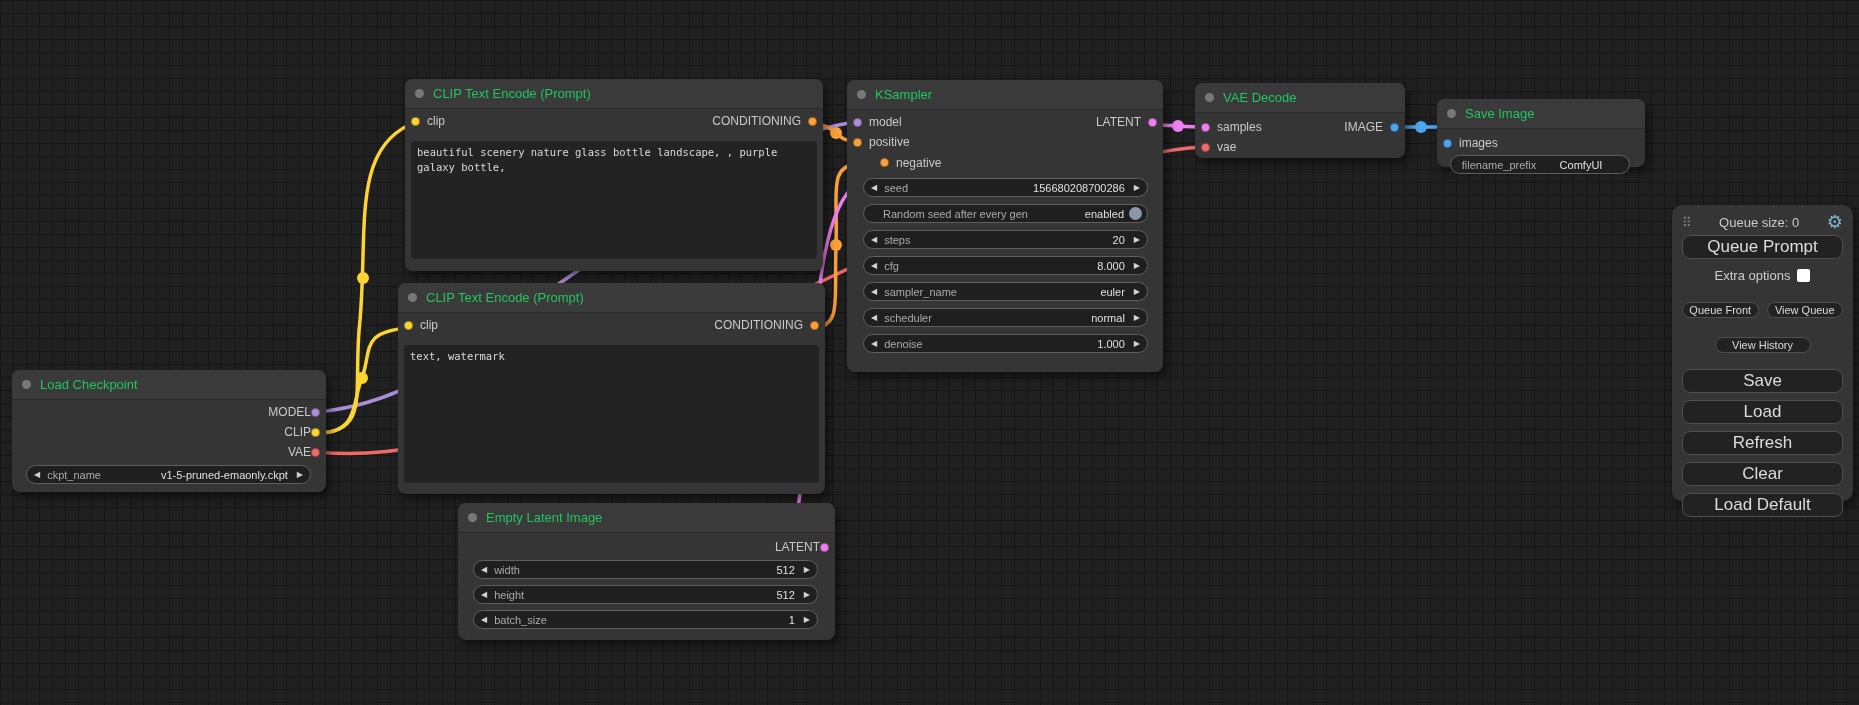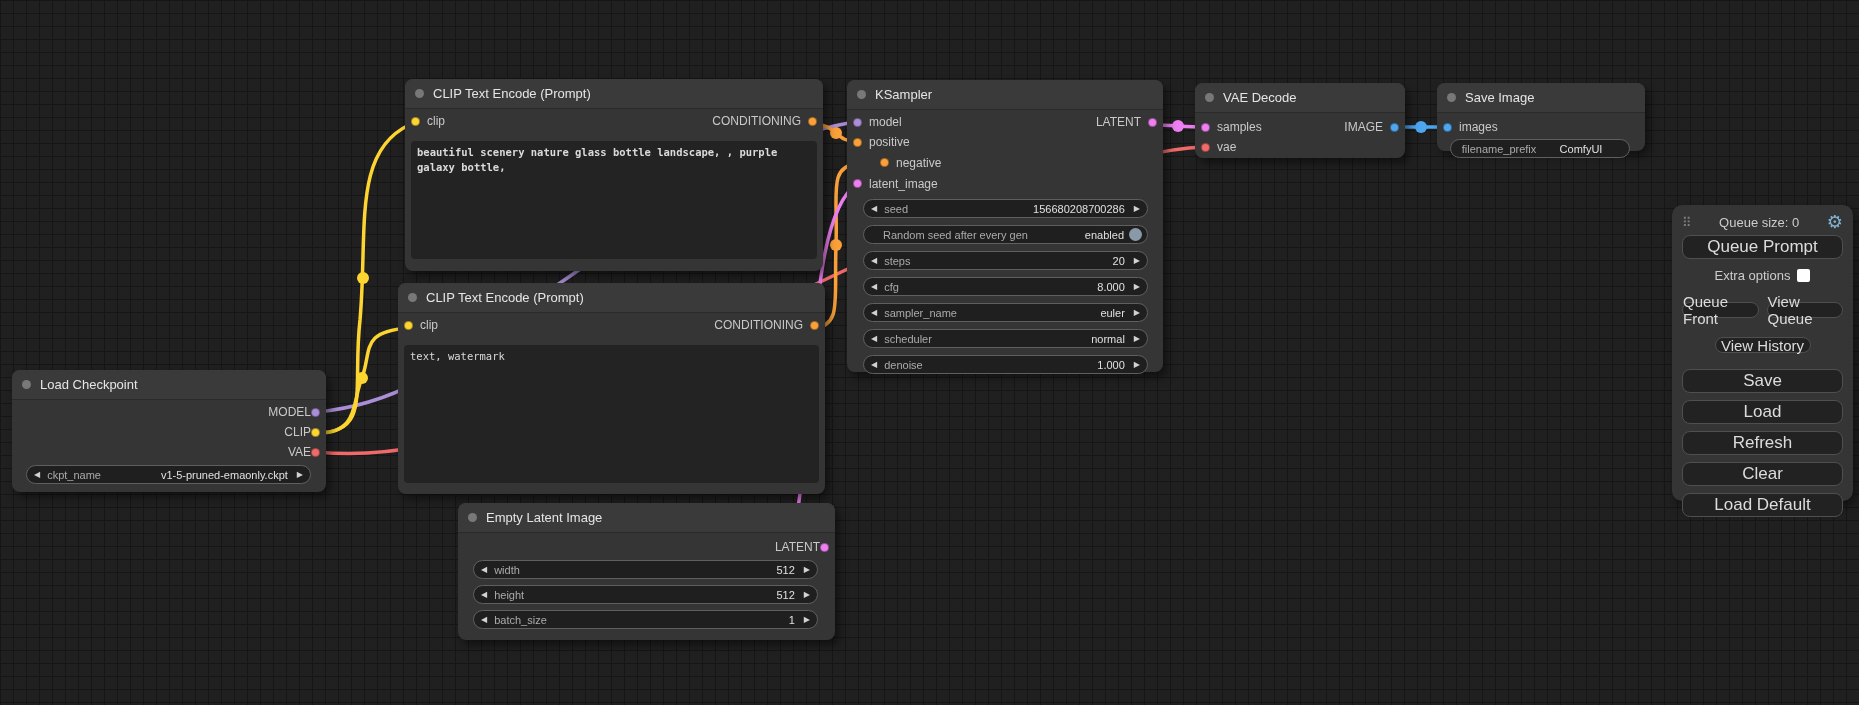--- a/index.html
+++ b/index.html
@@ -15,21 +15,21 @@
   #wires{position:absolute;left:0;top:0;z-index:0;}
   #wires path{fill:none;stroke-width:3.5px;stroke-linecap:round;}
 
   .node{
     position:absolute;z-index:1;background:#353535;border-radius:8px;
     box-shadow:4px 5px 10px rgba(0,0,0,.5);
   }
   .n-title{
     height:29px;background:#3a3a3a;border-bottom:1px solid #2a2a2a;
     border-radius:8px 8px 0 0;display:flex;align-items:center;gap:9px;
-    padding:0 10px;font-size:13px;color:#e5e5e5;white-space:nowrap;
+    padding:0 10px;font-size:13px;color:#22c55e;white-space:nowrap;
   }
   .t-dot{width:9px;height:9px;border-radius:50%;flex:none;}
   .rows{padding-top:2px;}
   .row{height:20px;display:flex;align-items:center;padding:0 6px;font-size:12px;color:#c9c9c9;}
   .row.dual{justify-content:space-between;}
   .row.out{justify-content:flex-end;}
   .in-group,.out-group{display:flex;align-items:center;gap:7px;}
   .p-dot{width:9px;height:9px;border-radius:50%;flex:none;border:1px solid rgba(0,0,0,.35);box-sizing:border-box;}
 
   .widget{
@@ -57,21 +57,21 @@
   }
   .qp-header{display:flex;align-items:center;height:22px;}
   .drag-dots{color:#7d7d7d;font-size:13px;flex:none;}
   .q-size{flex:1;text-align:center;color:#cccccc;font-size:13px;}
   .gear{color:#7fb2d0;font-size:18px;flex:none;line-height:1;cursor:pointer;}
   .btn{
     background:#222;border:1px solid #4f4f4f;border-radius:8px;color:#dcdcdc;
     display:flex;align-items:center;justify-content:center;box-sizing:border-box;cursor:pointer;
   }
   .btn.big{height:24px;font-size:17px;flex:none;}
-  .btn.small{height:16px;font-size:15px;border-radius:999px;margin-top:15px;}
+  .btn.small{height:16px;font-size:11px;border-radius:999px;margin-top:15px;}
   .extra-row{display:flex;align-items:center;justify-content:center;gap:7px;height:18px;margin-top:9px;}
   .extra-label{color:#cccccc;font-size:13px;}
   .checkbox{width:13px;height:13px;background:#ffffff;border-radius:2px;flex:none;cursor:pointer;}
   .small-row{display:flex;gap:8px;margin-top:4px;}
   .small-row .btn{flex:1;}
   .history-row{display:flex;justify-content:center;margin-top:4px;}
   .history-row .btn{width:96px;}
   .action-stack{display:flex;flex-direction:column;gap:7px;margin-top:16px;}
 </style>
 </head>
@@ -133,21 +133,21 @@
       <div class="row dual">
         <span class="in-group">
           <span class="p-dot" style="background-color: rgb(253, 213, 49);"></span>
           <span>clip</span>
         </span>
         <span class="out-group">
           <span>CONDITIONING</span>
           <span class="p-dot" style="background-color: rgb(252, 161, 58);"></span>
         </span>
       </div>
-      <div class="prompt-box" style="height:118px;font-weight:bold;">beautiful scenery nature glass bottle landscape, , purple galaxy bottle,</div>
+      <div class="prompt-box" style="height:118px;">beautiful scenery nature glass bottle landscape, , purple galaxy bottle,</div>
     </div>
   </div>
 
   <div class="node" style="left:398px;top:283px;width:427px;height:211px;">
     <div class="n-title">
       <span class="t-dot" style="background-color: rgb(120, 120, 120);"></span>
       <span>CLIP Text Encode (Prompt)</span>
     </div>
     <div class="rows">
       <div class="row dual">
@@ -218,26 +218,20 @@
           <span class="p-dot" style="background-color: rgb(252, 161, 58);"></span>
           <span>positive</span>
         </span>
       </div>
       <div class="row" style="height:21px;padding-left:33px;">
         <span class="in-group">
           <span class="p-dot" style="background-color: rgb(252, 161, 58);"></span>
           <span>negative</span>
         </span>
       </div>
-      <div class="row" style="height:21px;">
-        <span class="in-group">
-          <span class="p-dot" style="background-color: rgb(238, 127, 241);"></span>
-          <span>latent_image</span>
-        </span>
-      </div>
       <div style="padding:5px 15px 0 16px;">
         <div class="widget" style="margin-bottom:7px;">
           <span class="arrow">◀</span>
           <span class="wlabel">seed</span>
           <span class="wvalue">156680208700286</span>
           <span class="arrow">▶</span>
         </div>
         <div class="widget" style="margin-bottom:7px;">
           <span class="wlabel" style="margin-left:12px;">Random seed after every gen</span>
           <span class="wvalue" style="margin-right:5px;">enabled</span>
@@ -295,21 +289,21 @@
       </div>
       <div class="row">
         <span class="in-group">
           <span class="p-dot" style="background-color: rgb(241, 106, 106);"></span>
           <span>vae</span>
         </span>
       </div>
     </div>
   </div>
 
-  <div class="node" style="left:1437px;top:83px;width:208px;height:68px;">
+  <div class="node" style="left:1437px;top:99px;width:208px;height:68px;">
     <div class="n-title">
       <span class="t-dot" style="background-color: rgb(120, 120, 120);"></span>
       <span>Save Image</span>
     </div>
     <div class="rows" style="padding-top:4px;">
       <div class="row">
         <span class="in-group">
           <span class="p-dot" style="background-color: rgb(77, 166, 240);"></span>
           <span>images</span>
         </span>

